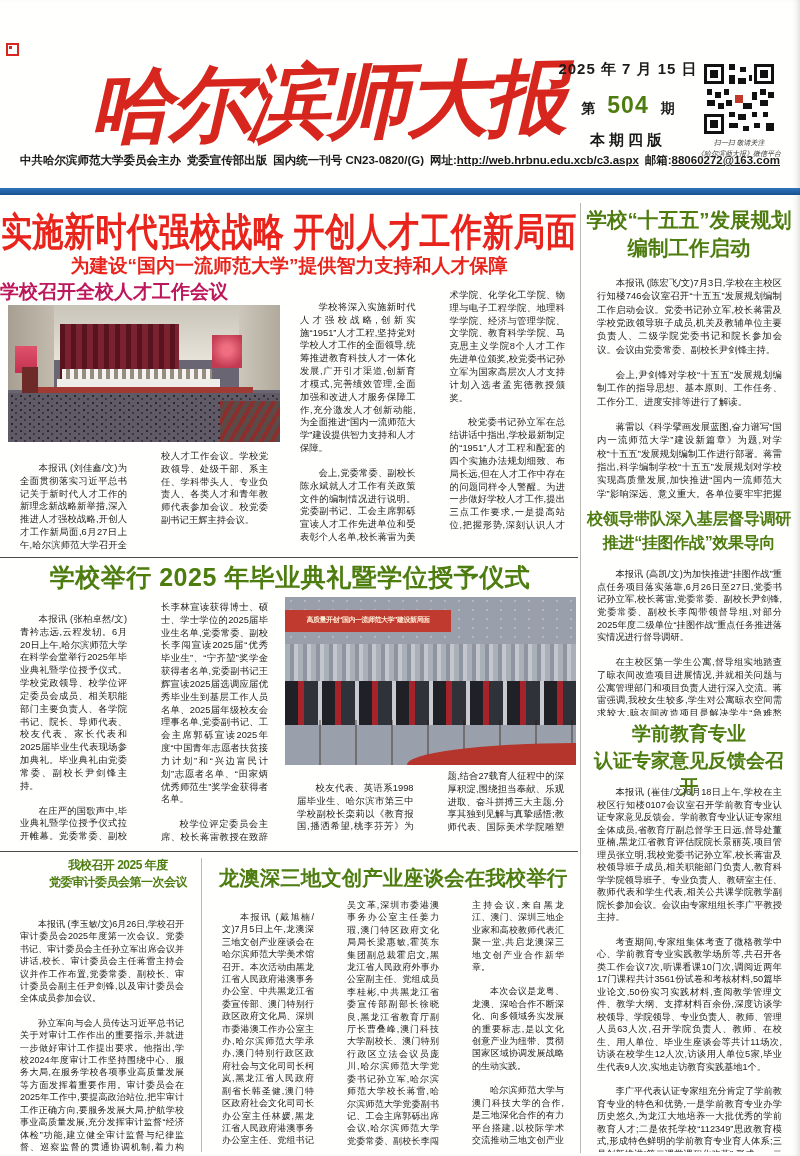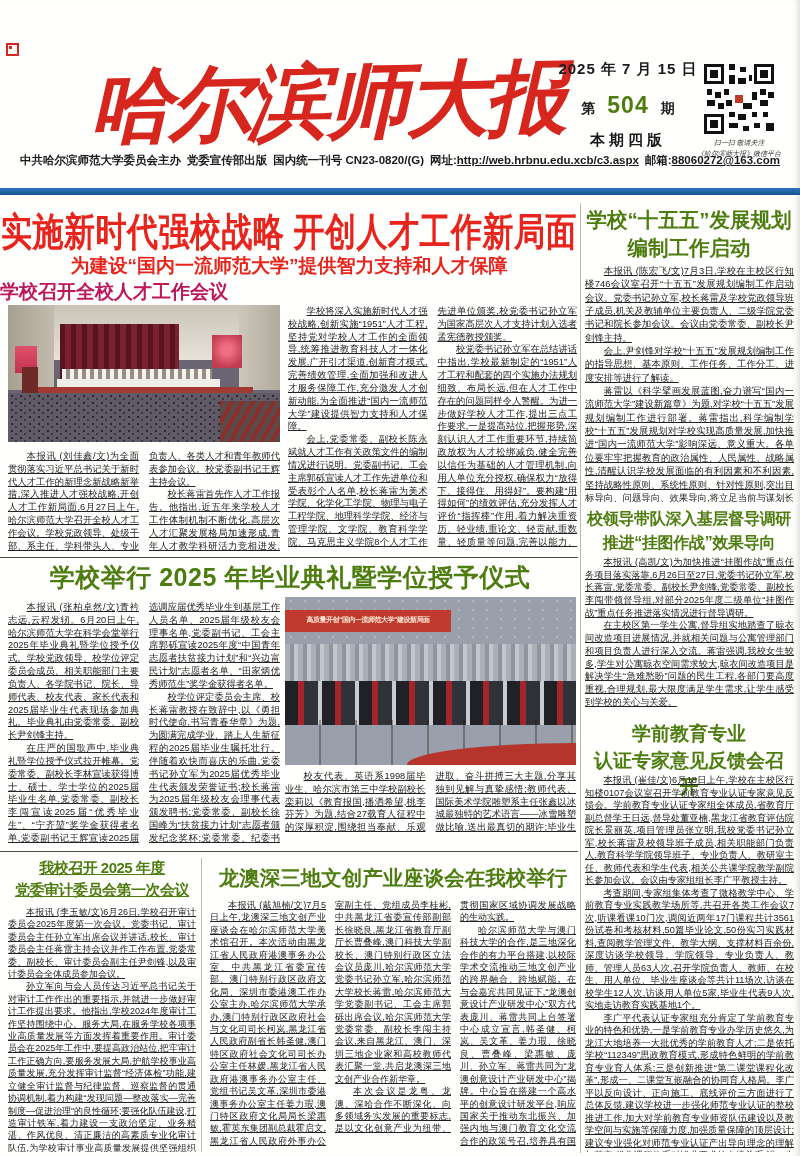--- a/index.html
+++ b/index.html
@@ -27,33 +27,33 @@
   .info-bar .u{text-decoration:underline;font-weight:bold;}
   .blue-bar{left:0;top:188px;width:800px;height:7px;background:linear-gradient(#2f74ba,#15518f);}
 
   
   .h-red-main{left:0;top:206px;width:578px;text-align:center;color:#e8241c;font-size:31px;
       font-weight:900;transform:scaleY(1.25);transform-origin:50% 0;white-space:nowrap;letter-spacing:0.5px;}
   .h-red-sub1{left:0;top:253px;width:578px;text-align:center;color:#e8241c;font-size:19px;font-weight:bold;}
   .h-red-sub2{left:0;top:279px;width:578px;text-align:left;color:#be185d;font-size:19px;font-weight:bold;}
   .h-black{font-weight:900;color:#4d7c0f;text-align:center;}
   .h-grad{left:20px;top:561px;width:540px;font-size:25px;letter-spacing:0.5px;white-space:nowrap;}
-  .h-audit{left:8px;top:857px;width:188px;font-size:15px;line-height:1.45;letter-spacing:-0.5px;text-decoration:underline;}
+  .h-audit{left:24px;top:857px;width:188px;font-size:12px;line-height:1.45;letter-spacing:-0.5px;}
   .h-culture{left:210px;top:864px;width:366px;font-size:20.5px;white-space:nowrap;}
   .h-plan{left:585px;top:206px;width:208px;font-size:20.5px;line-height:1.35;}
   .h-insp{left:585px;top:507px;width:208px;font-size:16px;line-height:1.5;letter-spacing:-0.3px;}
   .h-pre{left:585px;top:721px;width:208px;font-size:19px;line-height:1.4;}
 
   
   .art{font-size:9.3px;line-height:1.38;color:#222;text-align:justify;overflow:hidden;}
-  .art p{margin:0;text-indent:2em;text-decoration:underline;}
+  .art p{margin:12px;text-indent:2em;}
   .c2{column-count:2;column-gap:10px;column-fill:auto;}
   .c3{column-count:3;column-gap:9px;column-fill:auto;}
   .t-lead-a{left:8px;top:450px;width:272px;height:112px;}
-  .t-lead-b{left:288px;top:305px;width:289px;height:255px;}
+  .t-lead-b{left:288px;top:289px;width:289px;height:255px;}
   .t-grad-a{left:8px;top:601px;width:272px;height:245px;}
   .t-grad-b{left:285px;top:770px;width:291px;height:76px;}
   .t-audit{left:8px;top:906px;width:188px;height:246px;font-size:9px;}
   .t-culture{left:210px;top:899px;width:366px;height:253px;font-size:9px;}
   .t-plan{left:585px;top:264px;width:209px;height:238px;font-size:9.4px;line-height:1.42;}
   .t-insp{left:585px;top:556px;width:209px;height:160px;font-size:9.2px;}
   .t-pre{left:585px;top:774px;width:209px;height:378px;font-size:9.2px;line-height:1.36;}
 
   
   .hr1{left:0;top:557px;width:578px;height:1px;background:#4a4a4a;}

